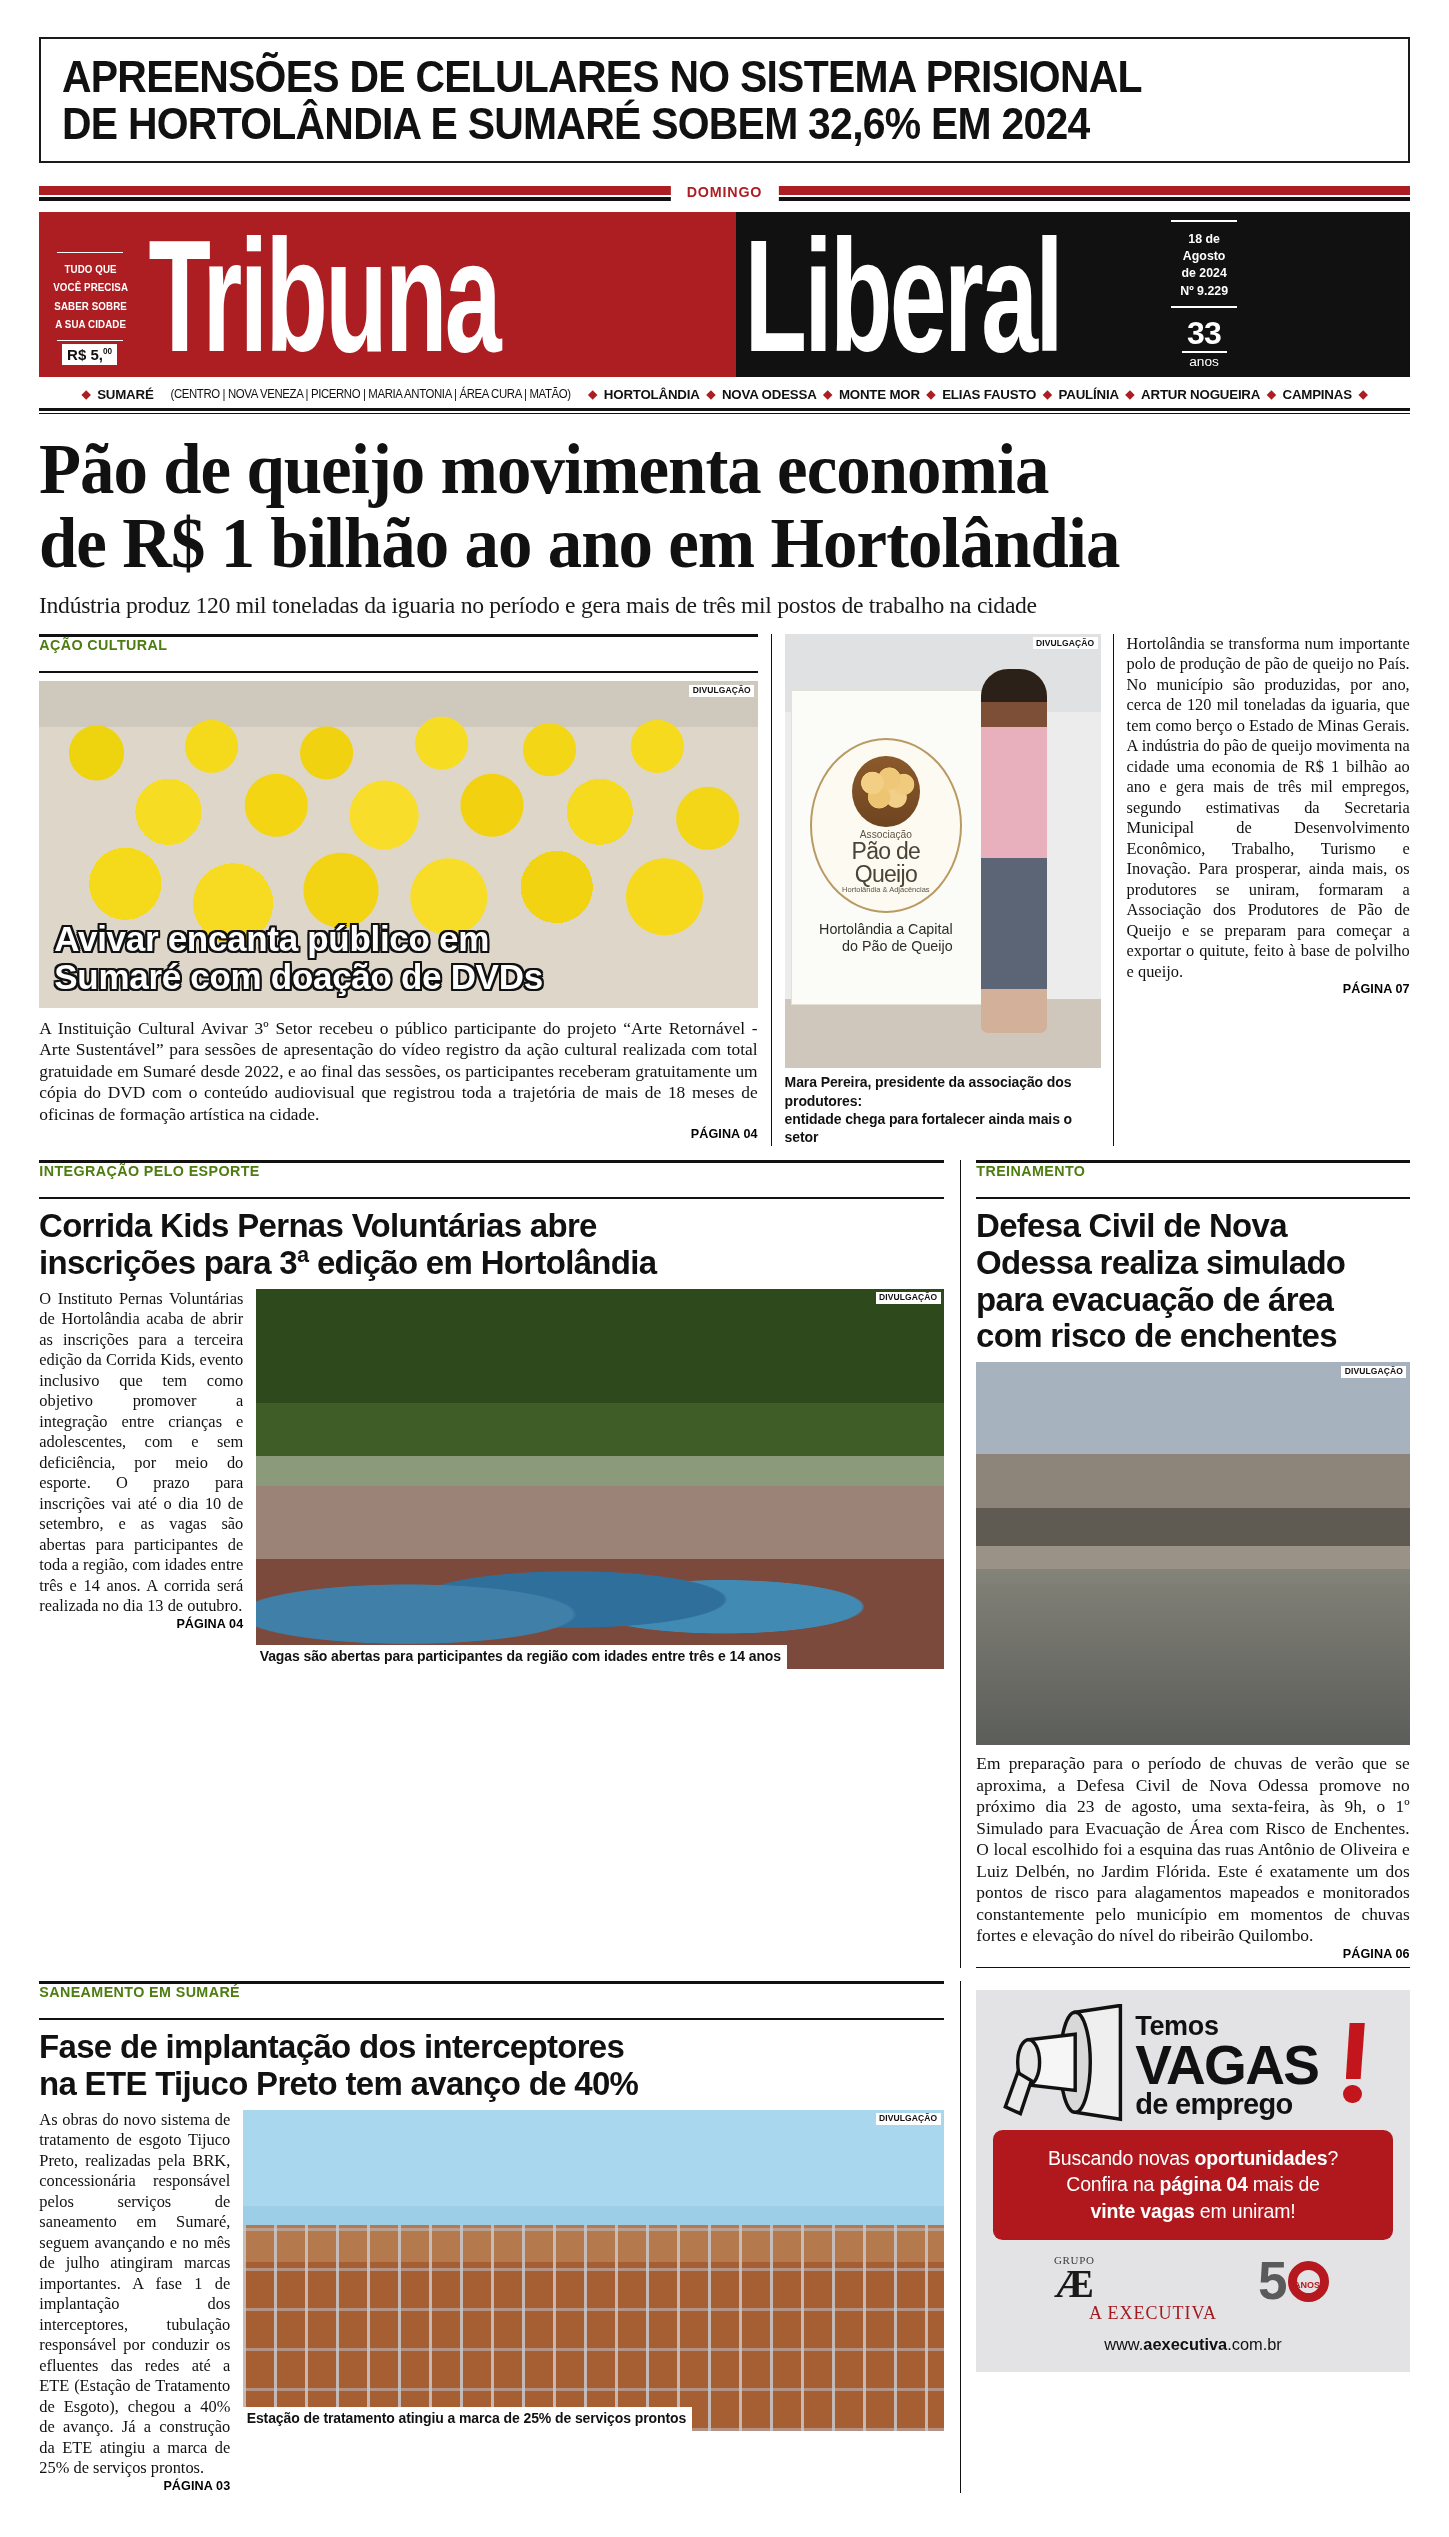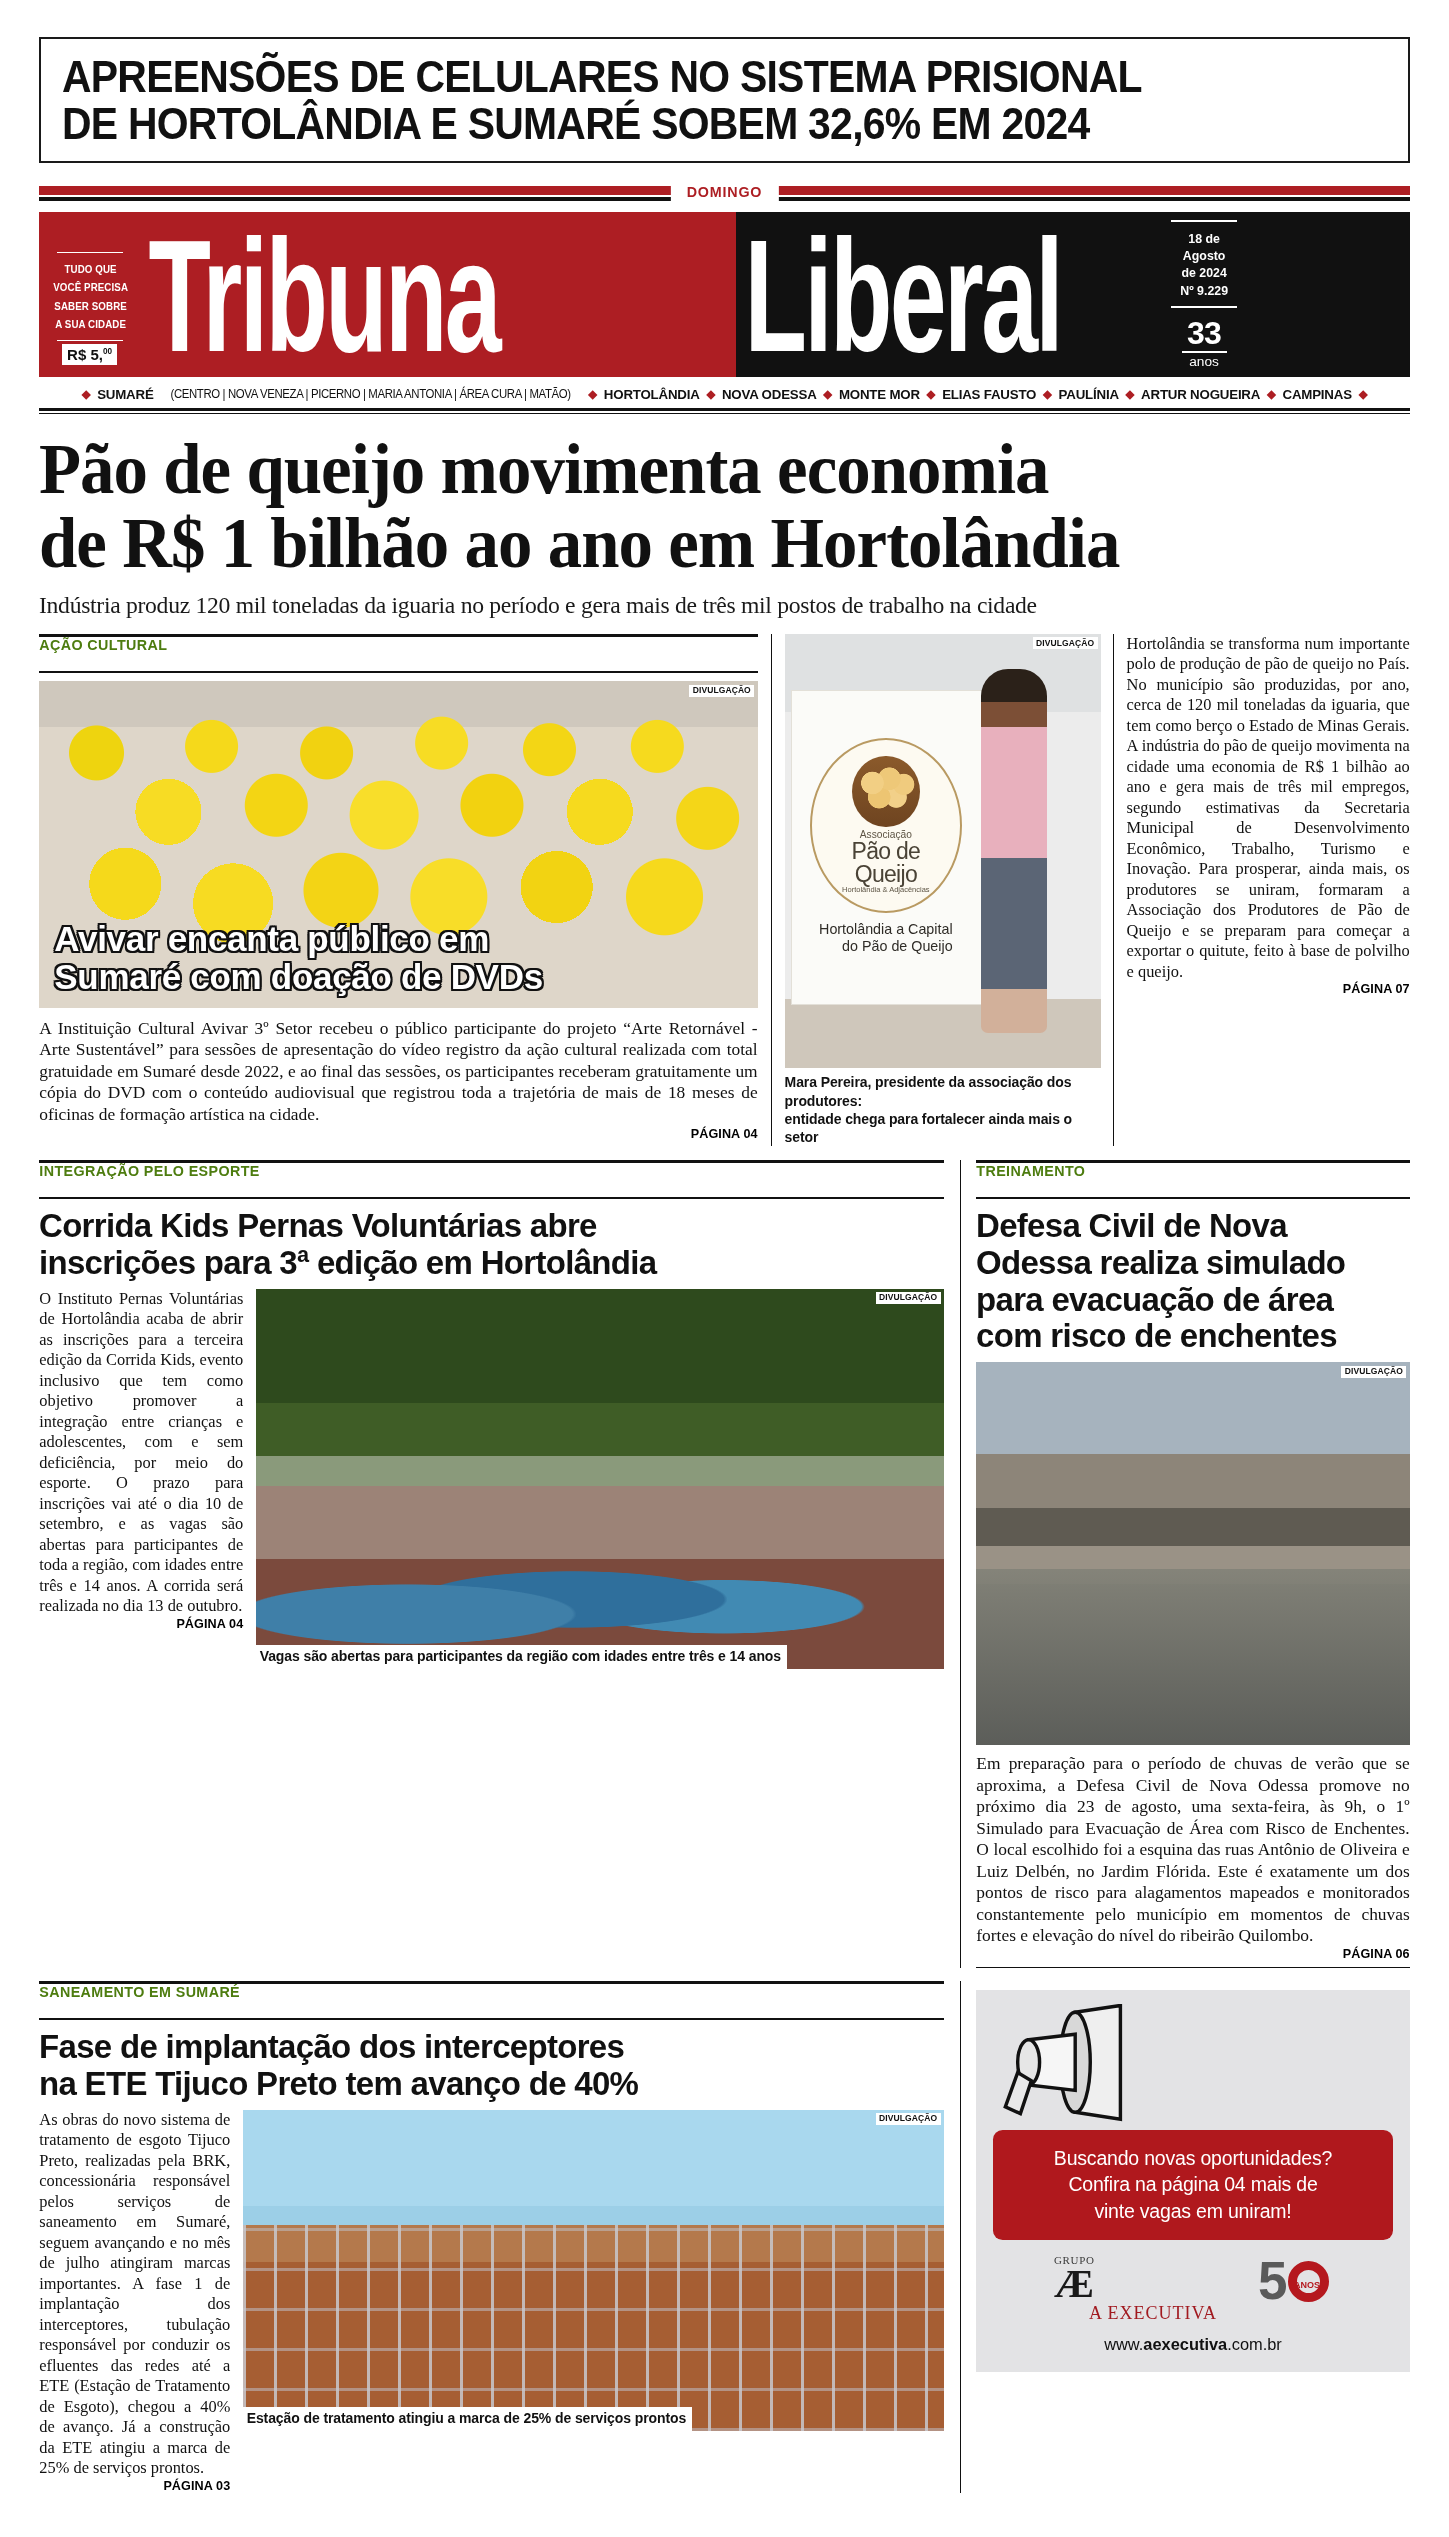--- a/index.html
+++ b/index.html
@@ -409,21 +409,21 @@
     background: #b0181d;
     color: #fff;
     border-radius: 9.6px;
     margin-top: 5.5px;
     padding: 15px 12.3px;
     text-align: center;
     font-size: 19.5px;
     line-height: 1.38;
     letter-spacing: -0.2px;
   }
-  .ad-box b { font-weight: 400; }
+  .ad-box b { font-weight: 700; }
   .ad-logos {
     display: flex;
     align-items: center;
     justify-content: center;
     gap: 41px;
     margin-top: 13.7px;
   }
   .logo-exec { text-align: left; }
   .logo-exec .grupo { font-size: 11px; color: #3b3b3b; font-family: "Liberation Serif", serif; letter-spacing: 0.7px; }
   .logo-exec .ae {
@@ -802,20 +802,29 @@
         <div class="ad-top">
           <div class="megaphone">
             <svg viewBox="0 0 200 175" width="137" height="120" aria-hidden="true">
               <path d="M120 12 L186 2 L186 168 L120 158 Z" fill="#efefef" stroke="#111" stroke-width="5"></path>
               <ellipse cx="120" cy="85" rx="22" ry="73" fill="#d8d8d8" stroke="#111" stroke-width="5"></ellipse>
               <path d="M52 52 L120 44 L120 126 L52 118 Z" fill="#f6f6f6" stroke="#111" stroke-width="5"></path>
               <ellipse cx="52" cy="85" rx="16" ry="33" fill="#e6e6e6" stroke="#111" stroke-width="5"></ellipse>
               <path d="M36 100 L18 150 L40 160 L56 112 Z" fill="#e9e9e9" stroke="#111" stroke-width="5"></path>
             </svg>
           </div>
+          <div class="ad-words">
+            <div class="ad-temos">Temos</div>
+            <div class="ad-vagas">VAGAS</div>
+            <div class="ad-emprego">de emprego</div>
+            <div class="bang">
+              <div class="bar"></div>
+              <div class="dot"></div>
+            </div>
+          </div>
         </div>
         <div class="ad-box">
           <div><span>Buscando novas </span><b>oportunidades</b><span>?</span></div>
           <div><span>Confira na </span><b>página 04</b><span> mais de</span></div>
           <div><b>vinte vagas</b><span> em uniram!</span></div>
         </div>
         <div class="ad-logos">
           <div class="logo-exec">
             <div class="grupo">GRUPO</div>
             <div class="ae">Æ</div>

